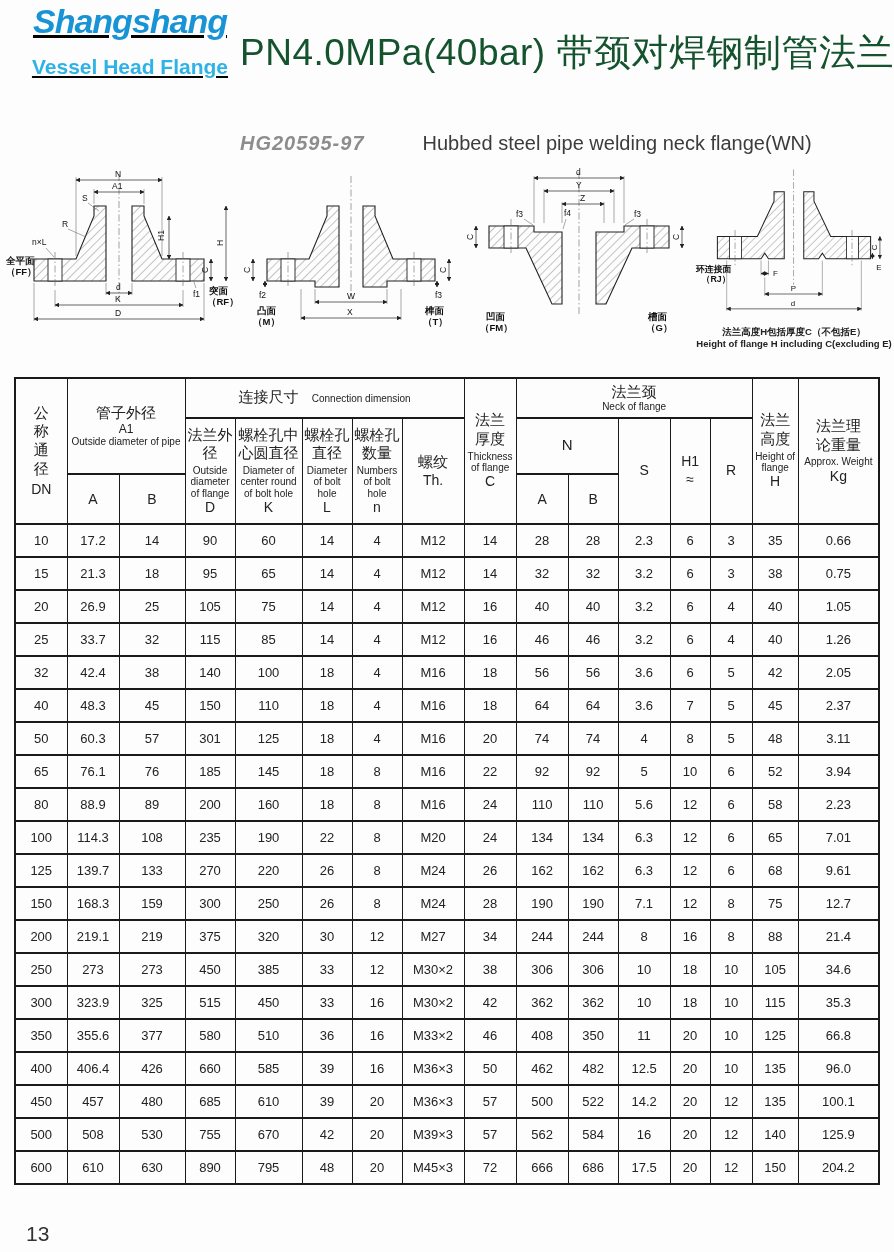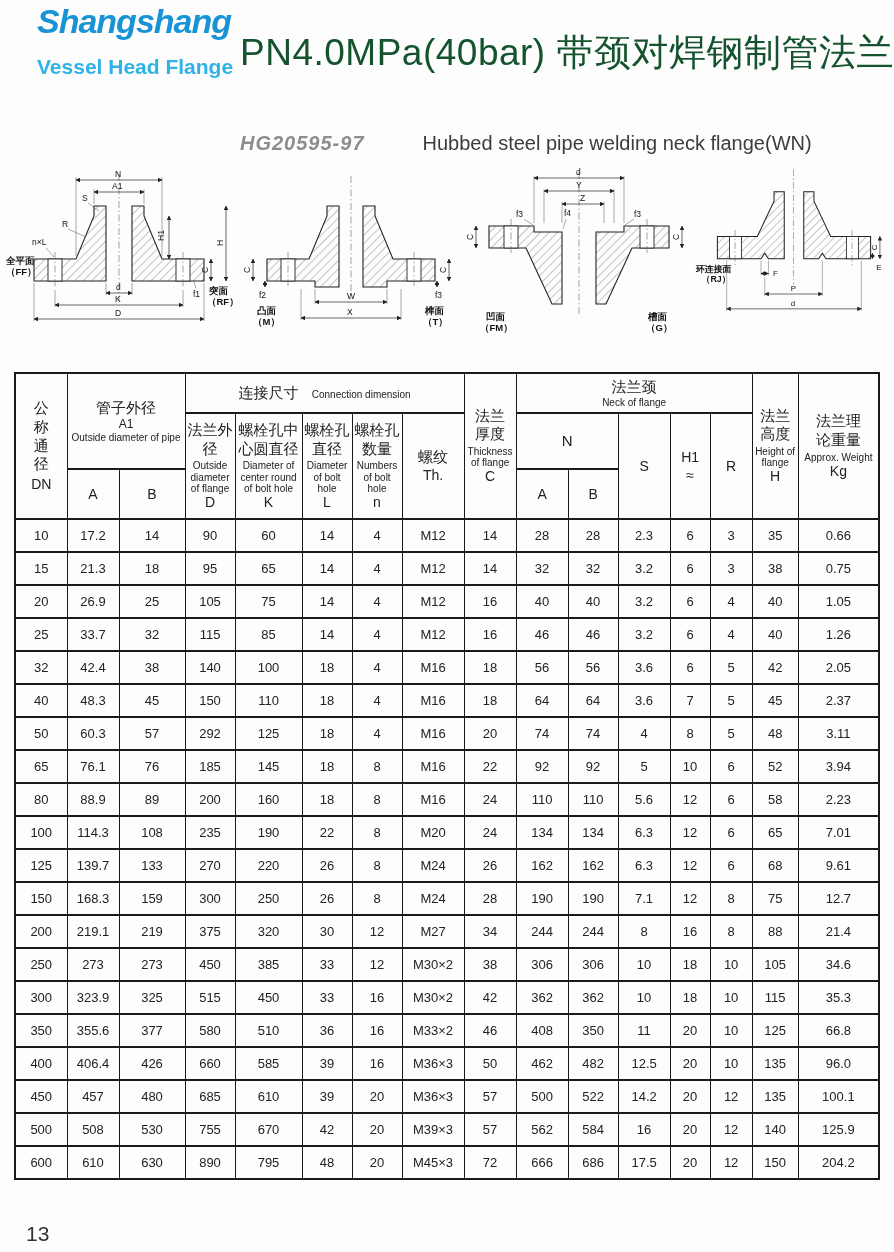--- a/index.html
+++ b/index.html
@@ -1,21 +1,21 @@
 <!DOCTYPE html>
 <html><head>
 <meta charset="utf-8">
 <style>
   * { margin:0; padding:0; box-sizing:border-box; }
   body { background:#e8e8e8; font-family:"Liberation Sans","DejaVu Sans",sans-serif; }
   .page { width:894px; height:1252px; background:#fdfdfd; position:relative; overflow:hidden; }
 
   
   .hdr { position:relative; height:118px; }
-  .logo { position:absolute; left:37px; top:2px; width:200px; text-align:left; }
+  .logo { position:absolute; left:30px; top:2px; width:200px; text-align:center;text-decoration:underline; }
   .logo-main { font-size:34px; font-weight:bold; font-style:italic; color:#1894d6; letter-spacing:-1px; }
   .logo-sub { font-size:21px; font-weight:bold; color:#2fb3e6; margin-top:14px; }
   .titles { position:absolute; left:240px; top:28px; width:630px; }
   .title-cn { font-size:37px; color:#14532d; letter-spacing:0.5px; white-space:nowrap; }
   .title-row { display:flex; margin-top:6px; align-items:baseline; }
   .std { font-size:20px; font-weight:bold; font-style:italic; color:#8d8d8d; letter-spacing:1px;margin-top:48px; }
   .title-en { font-size:20px; color:#3c3c3c; margin-left:58px; }
 
   
   .drawings { display:flex; margin:46px 4px 0 4px; align-items:flex-start; }
@@ -266,20 +266,24 @@
           <line class="dim" x1="200" y1="78" x2="200" y2="102" marker-start="url(#ar4)" marker-end="url(#ar4)"></line>
           <text x="197" y="93" transform="rotate(-90 197,93)">C</text>
           <line class="dim" x1="192" y1="96" x2="192" y2="102" marker-start="url(#ar4)" marker-end="url(#ar4)"></line>
           <text x="196" y="114">E</text>
         </g>
         <g>
           <text class="face" x="2" y="116">环连接面</text>
           <text class="face" x="8" y="127">（RJ）</text>
         </g>
       </svg>
+      <div class="dw-caption">
+        <div>法兰高度H包括厚度C（不包括E）</div>
+        <div>Height of flange H including C(excluding E)</div>
+      </div>
     </div>
   </div>
 
   <table class="flange">
     <colgroup>
       <col style="width:52px">
         <col style="width:52px">
         <col style="width:66px">
         <col style="width:50px">
       <col style="width:67px">
@@ -529,21 +533,21 @@
           <td>3.6</td>
           <td>7</td>
           <td>5</td>
           <td>45</td>
           <td>2.37</td>
         </tr>
         <tr>
           <td>50</td>
           <td>60.3</td>
           <td>57</td>
-          <td>292</td>
+          <td>301</td>
           <td>125</td>
           <td>18</td>
           <td>4</td>
           <td>M16</td>
           <td>20</td>
           <td>74</td>
           <td>74</td>
           <td>4</td>
           <td>8</td>
           <td>5</td>

